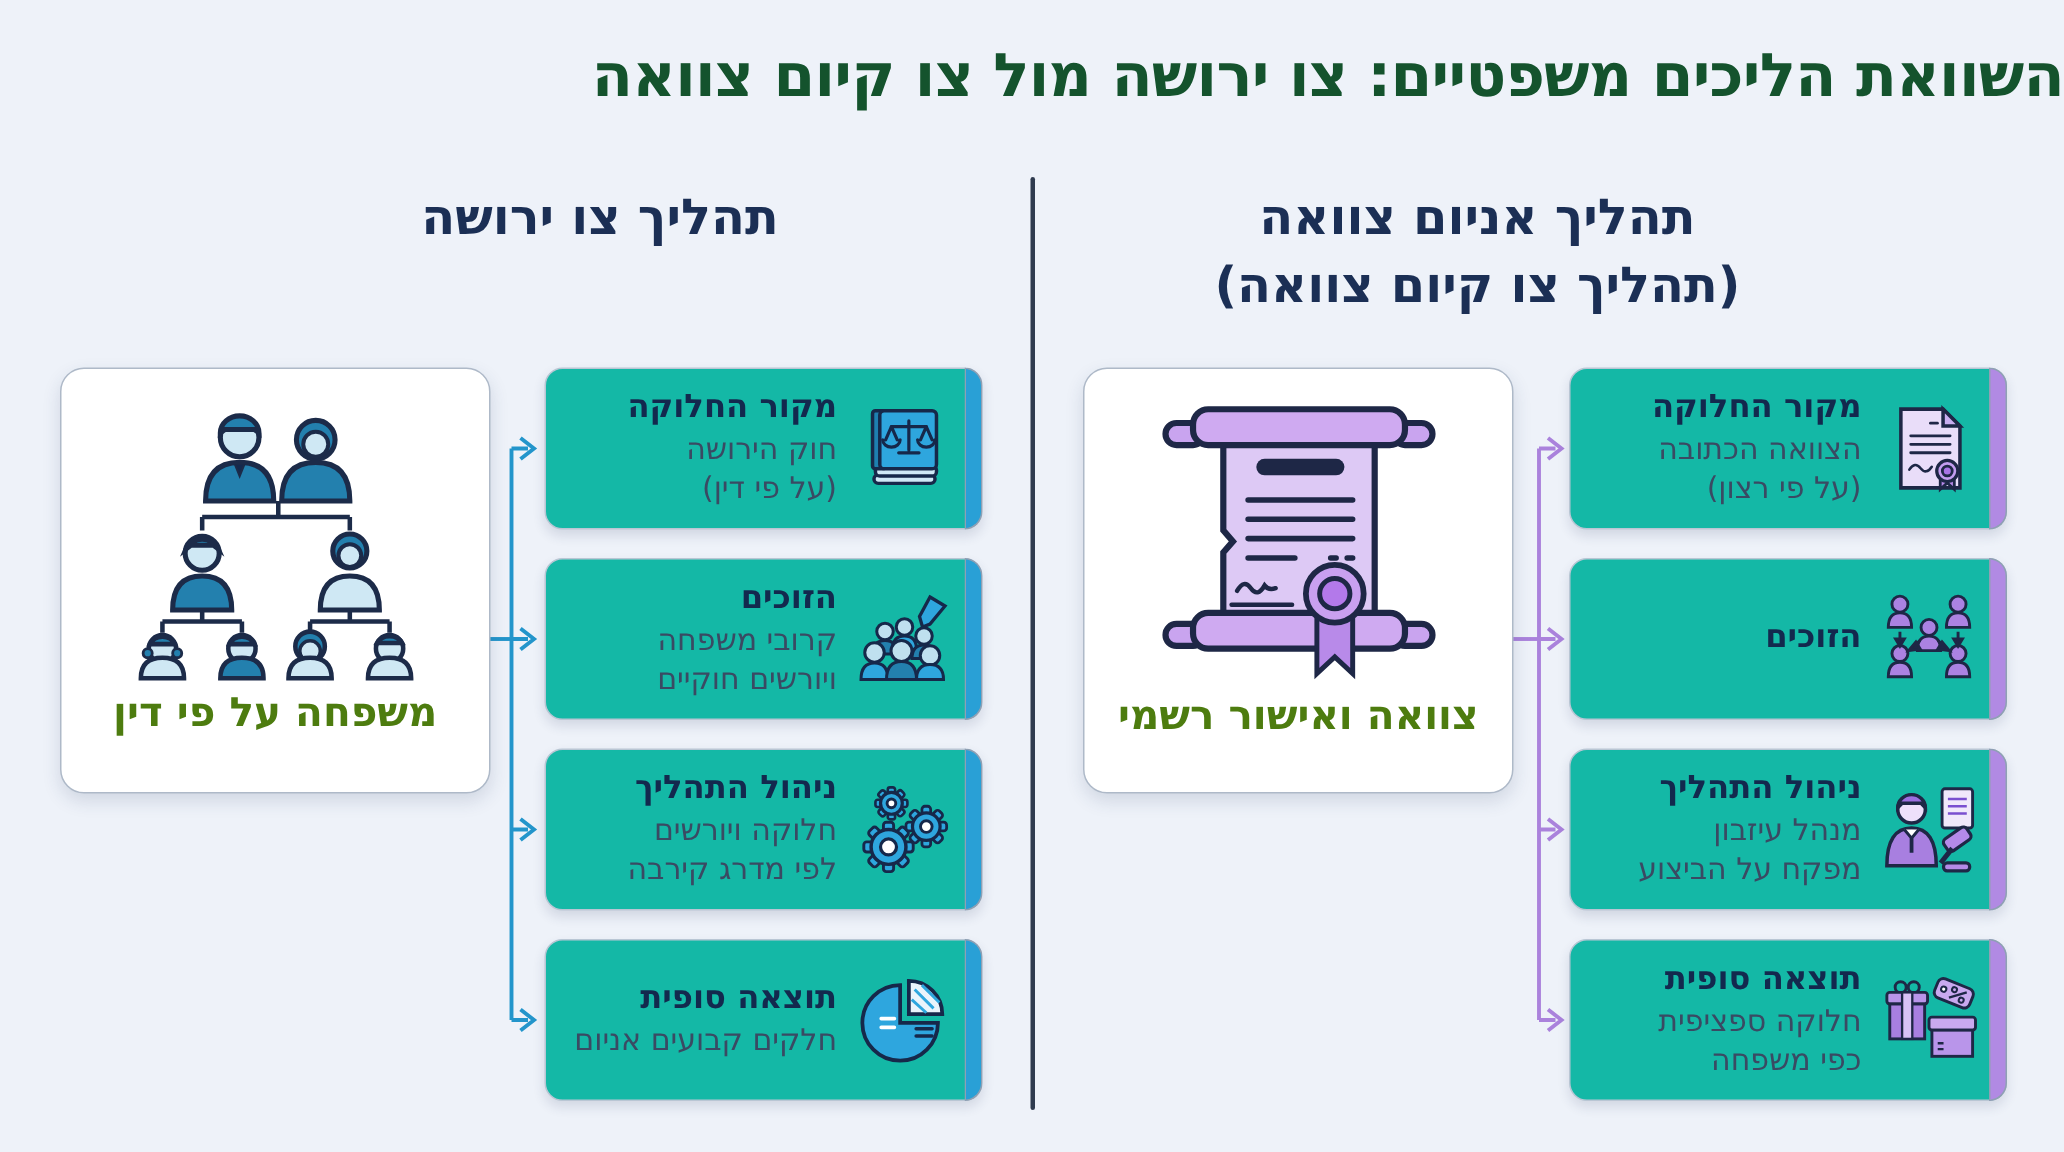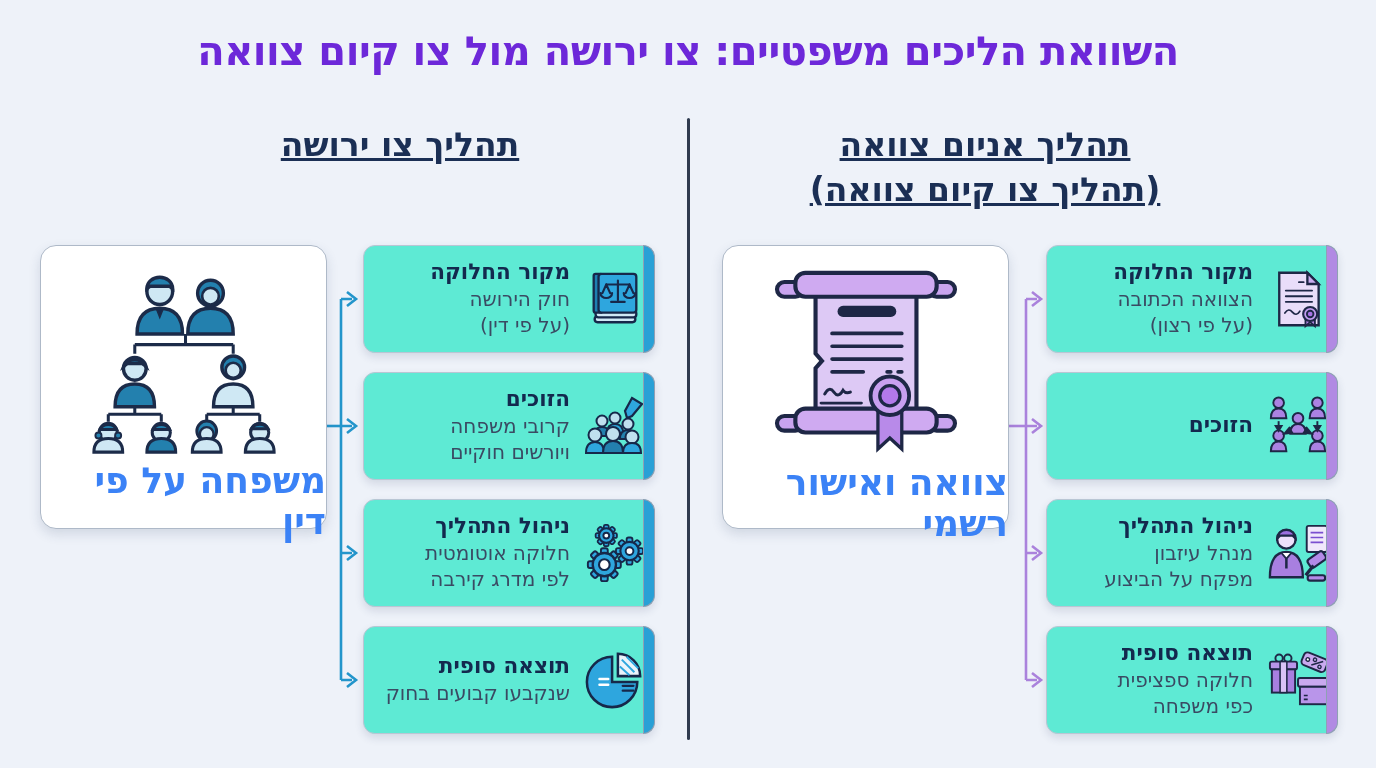--- a/index.html
+++ b/index.html
@@ -2,47 +2,47 @@
 <html lang="he"><head>
 <meta charset="utf-8">
 <style>
   html,body{margin:0;padding:0;}
   body{font-family:"DejaVu Sans","Liberation Sans",sans-serif;background:#e7ecf4;}
   #canvas{position:relative;width:1376px;height:768px;margin:0 auto;overflow:hidden;
           background:linear-gradient(180deg,#eef2f9 0%,#ecf1f8 60%,#e9eef6 100%);}
   .title{position:absolute;top:28px;left:0;width:100%;text-align:center;direction:rtl;
          font-size:40px;font-weight:800;letter-spacing:-0.5px;}
   .col-header{position:absolute;top:122px;width:500px;text-align:center;direction:rtl;
-              font-weight:800;color:#1b2f55;font-size:33px;line-height:45px;text-decoration:underline;}
+              font-weight:800;color:#1b2f55;font-size:33px;line-height:45px;}
   .col-header .h2{font-weight:800;}
   .divider{position:absolute;top:118px;width:3px;height:622px;border-radius:2px;}
   .panel{position:absolute;width:285px;height:282px;background:#ffffff;border:1.5px solid #aeb9c8;
          border-radius:16px;box-shadow:0 5px 12px rgba(40,60,100,.15);
          display:flex;flex-direction:column;align-items:center;justify-content:flex-start;}
   .panel .picto{margin-top:14px;}
-  .panel .caption{direction:rtl;font-size:36px;font-weight:800;color:#3b82f6;margin-top:2px;}
-  .card{position:absolute;width:292px;height:108px;background:#5eead4;border:1.5px solid #b9c6d4;
+  .panel .caption{direction:rtl;font-size:27px;font-weight:800;color:#4d7c0f;margin-top:2px;}
+  .card{position:absolute;width:292px;height:108px;background:#14b8a6;border:1.5px solid #b9c6d4;
         border-radius:12px;box-shadow:0 4px 8px rgba(40,60,100,.14);
         display:flex;direction:rtl;align-items:center;gap:10px;
-        padding:6px 4px 6px 12px;box-sizing:border-box;}
+        padding:6px 16px 6px 12px;box-sizing:border-box;}
   .card .stripe{position:absolute;left:auto;right:-1px;top:-1px;bottom:-1px;width:12px;
                 border-radius:0 12px 12px 0;border:1.5px solid #8fa0b4;box-sizing:border-box;}
   .card .icon-wrap{flex:0 0 70px;display:flex;align-items:center;justify-content:center;}
   .card .texts{flex:1;text-align:right;padding-left:2px;}
   .card .c-title{font-size:21.5px;font-weight:800;color:#13294e;margin-bottom:3px;}
   .card .c-body{font-size:20px;color:#3a4a63;line-height:1.28;white-space:pre-line;}
   svg{display:block;}
   #connectors{position:absolute;left:0;top:0;pointer-events:none;}
 </style>
 </head>
 <body>
 
 <div id="canvas" style="background: rgb(238, 242, 249);">
 
-  <div class="title" style="color: #6d28d9;">השוואת הליכים משפטיים: צו ירושה מול צו קיום צוואה</div>
+  <div class="title" style="color: #14532d; text-align: right;">השוואת הליכים משפטיים: צו ירושה מול צו קיום צוואה</div>
 
   <div class="col-header" style="left: 150px; color: rgb(27, 47, 85);">
     <div class="h1">תהליך צו ירושה</div>
   </div>
   <div class="col-header" style="left: 735px; color: rgb(27, 47, 85);">
     <div class="h1">תהליך אניום צוואה</div>
     <div class="h2">(תהליך צו קיום צוואה)</div>
   </div>
 
   <div class="divider" style="left: 687px; background: rgb(47, 59, 79);"></div>
@@ -226,21 +226,21 @@
           <rect x="-3" y="-14" width="6" height="28" rx="2" fill="#2ea6de" transform="rotate(45)"></rect>
           <rect x="-3" y="-14" width="6" height="28" rx="2" fill="#2ea6de" transform="rotate(90)"></rect>
           <rect x="-3" y="-14" width="6" height="28" rx="2" fill="#2ea6de" transform="rotate(135)"></rect>
           <circle r="9.5" fill="#2ea6de" stroke-width="2.2"></circle>
           <circle r="4" fill="#ffffff" stroke-width="2"></circle>
         </g>
       </svg>
     </div>
     <div class="texts">
       <div class="c-title">ניהול התהליך</div>
-      <div class="c-body">חלוקה אוטומטית
+      <div class="c-body">חלוקה ויורשים
 לפי מדרג קירבה</div>
     </div>
   </div>
 
   <div class="card" style="left:363px;top:626px;">
     <div class="stripe" style="background: rgb(41, 160, 214);"></div>
     <div class="icon-wrap">
       <svg width="62" height="62" viewBox="0 0 64 64">
         <path d="M29,34 L29,8 A26,26 0 1 0 55,34 Z" fill="#2ea6de" stroke="#16284a" stroke-width="2.6"></path>
         <path d="M35,28 L35,5 A23,23 0 0 1 58,28 Z" fill="#eaf4fb" stroke="#16284a" stroke-width="2.6"></path>
@@ -250,21 +250,21 @@
         <g stroke="#ffffff" stroke-width="2.6" stroke-linecap="round">
           <path d="M16,31 H25 M16,37 H25"></path>
         </g>
         <g stroke="#16284a" stroke-width="2.4" stroke-linecap="round">
           <path d="M40,38 H51 M40,43 H51"></path>
         </g>
       </svg>
     </div>
     <div class="texts">
       <div class="c-title">תוצאה סופית</div>
-      <div class="c-body">שנקבעו קבועים בחוק</div>
+      <div class="c-body">חלקים קבועים אניום</div>
     </div>
   </div>
 
   <div class="card" style="left:1046px;top:245px;">
     <div class="stripe" style="background: rgb(177, 138, 227);"></div>
     <div class="icon-wrap">
       <svg width="60" height="62" viewBox="0 0 64 64">
         <path d="M12,4 H42 L54,16 V60 H12 Z" fill="#e9ddf9" stroke="#1e2746" stroke-width="2.5"></path>
         <path d="M42,4 V16 H54 Z" fill="#c9aef0" stroke="#1e2746" stroke-width="2.5"></path>
         <g stroke="#1e2746" stroke-width="2" stroke-linecap="round" fill="none">

